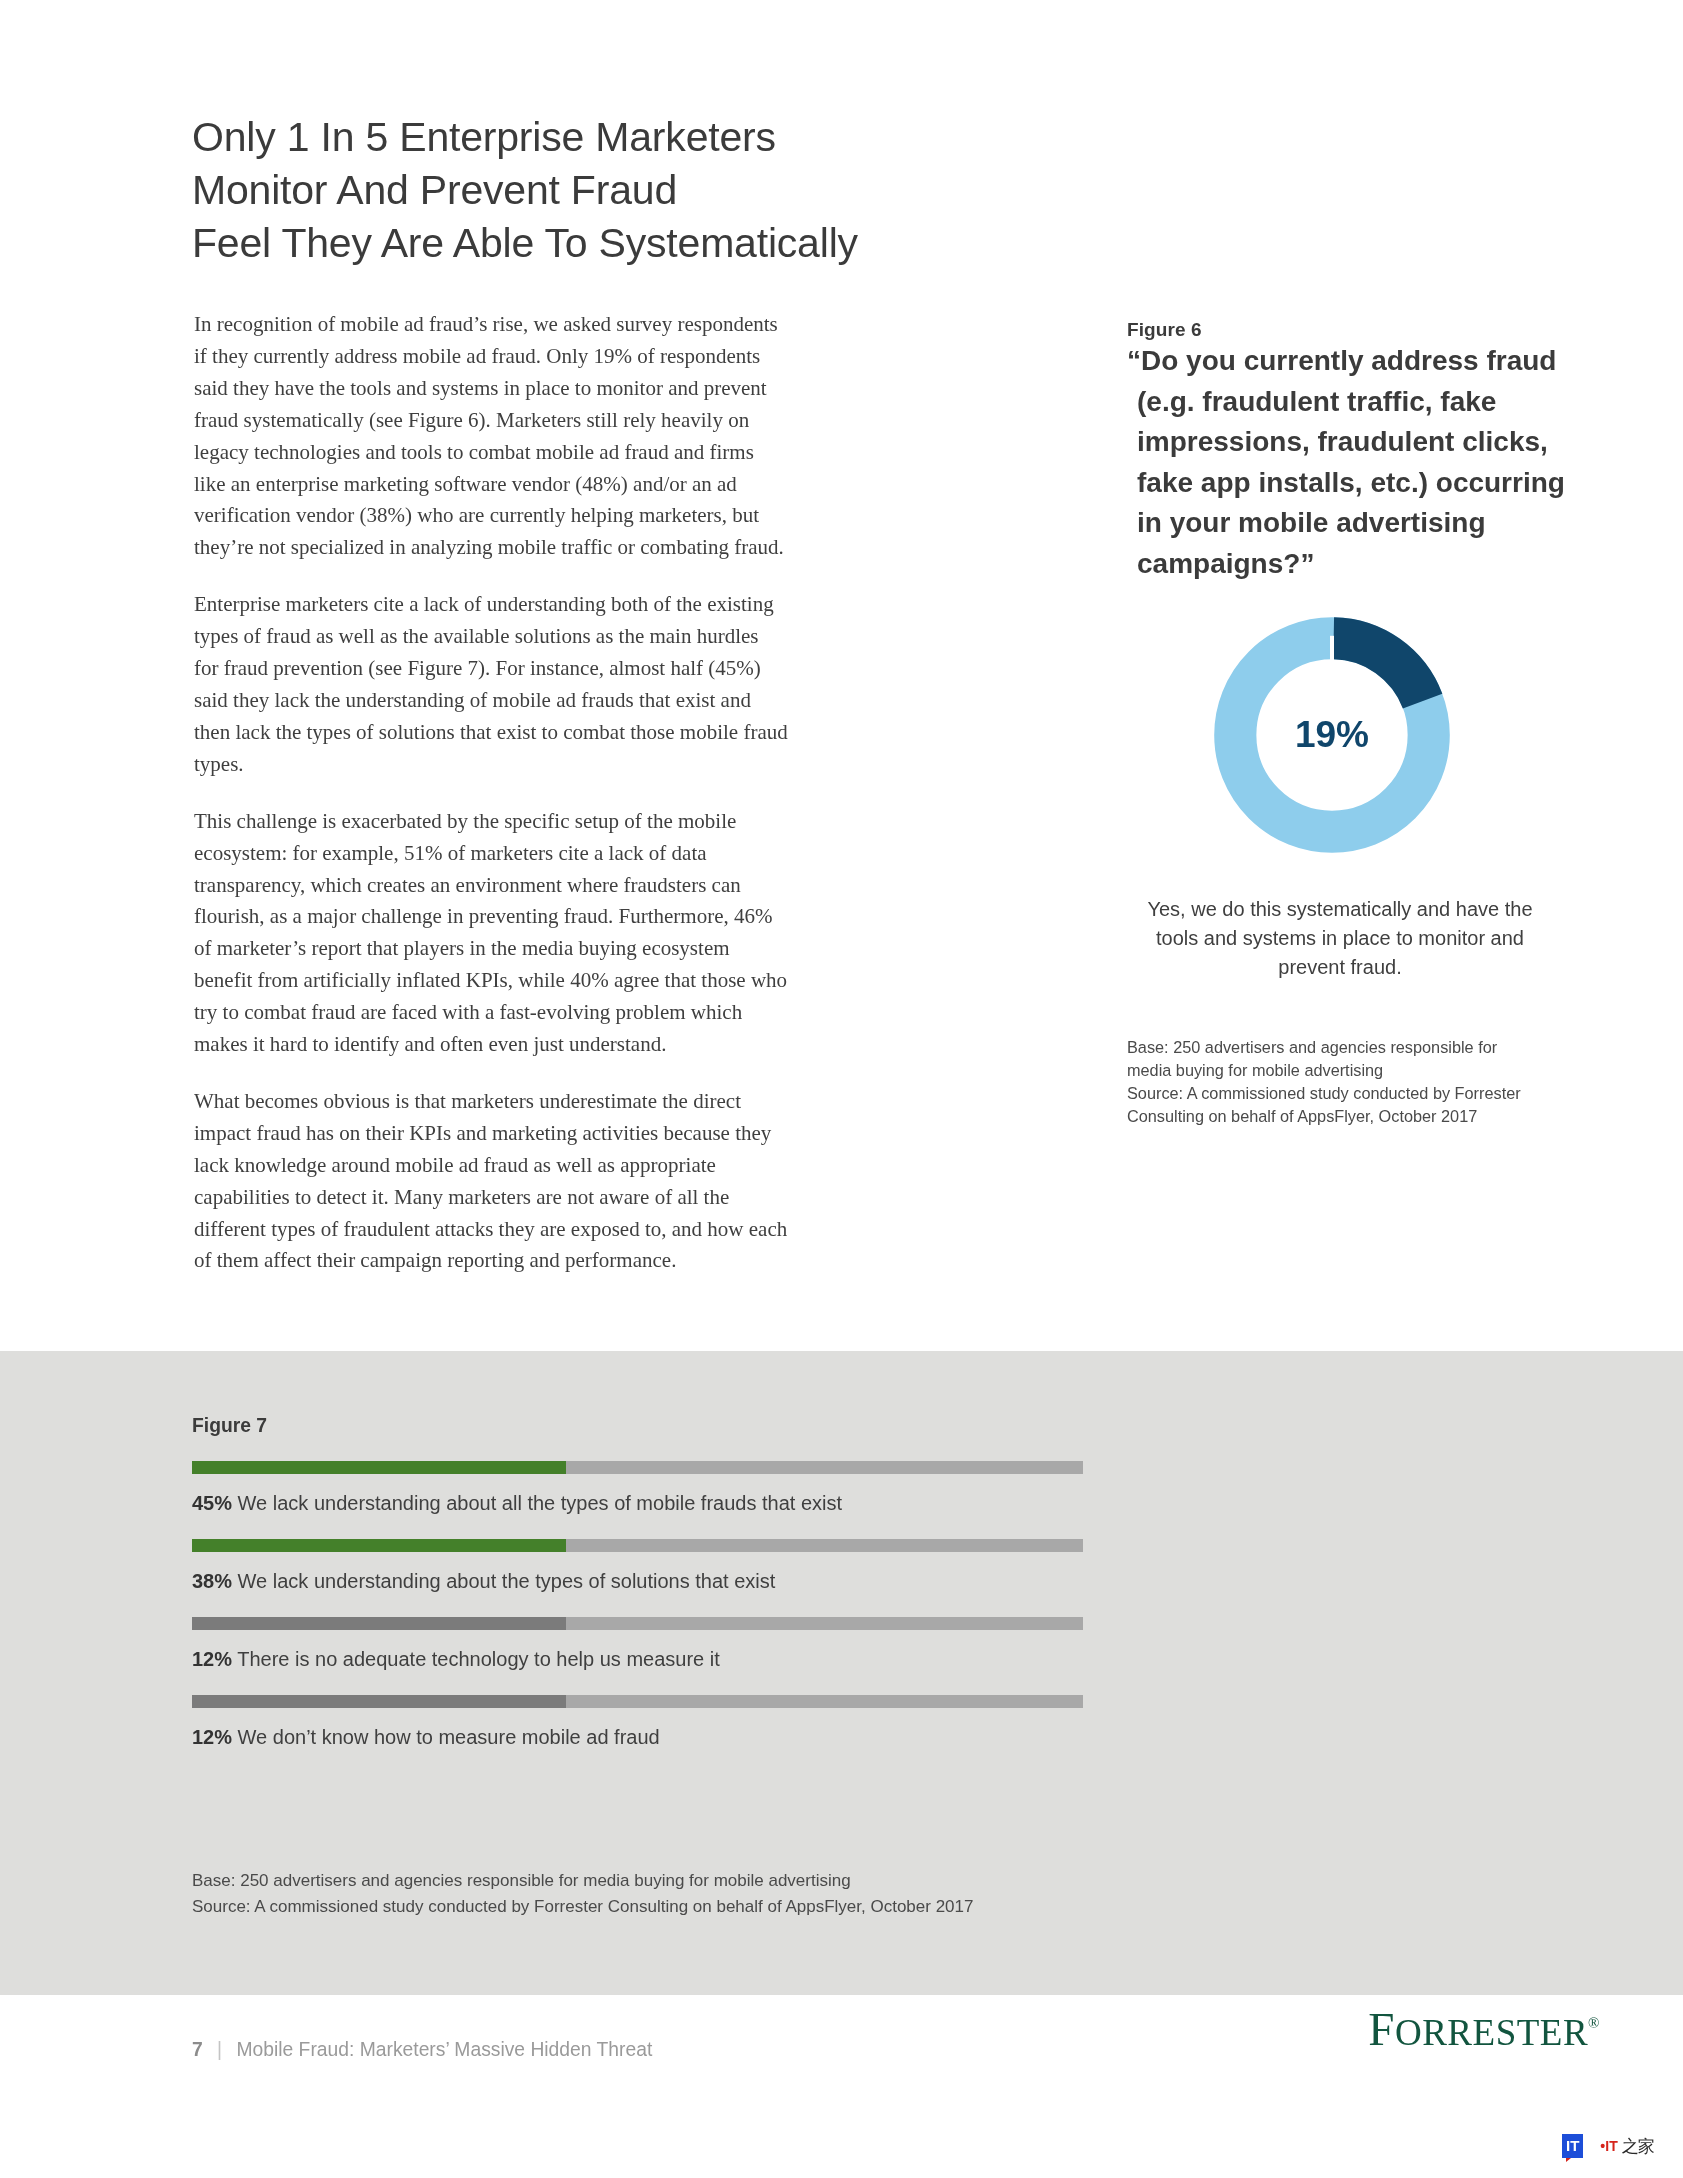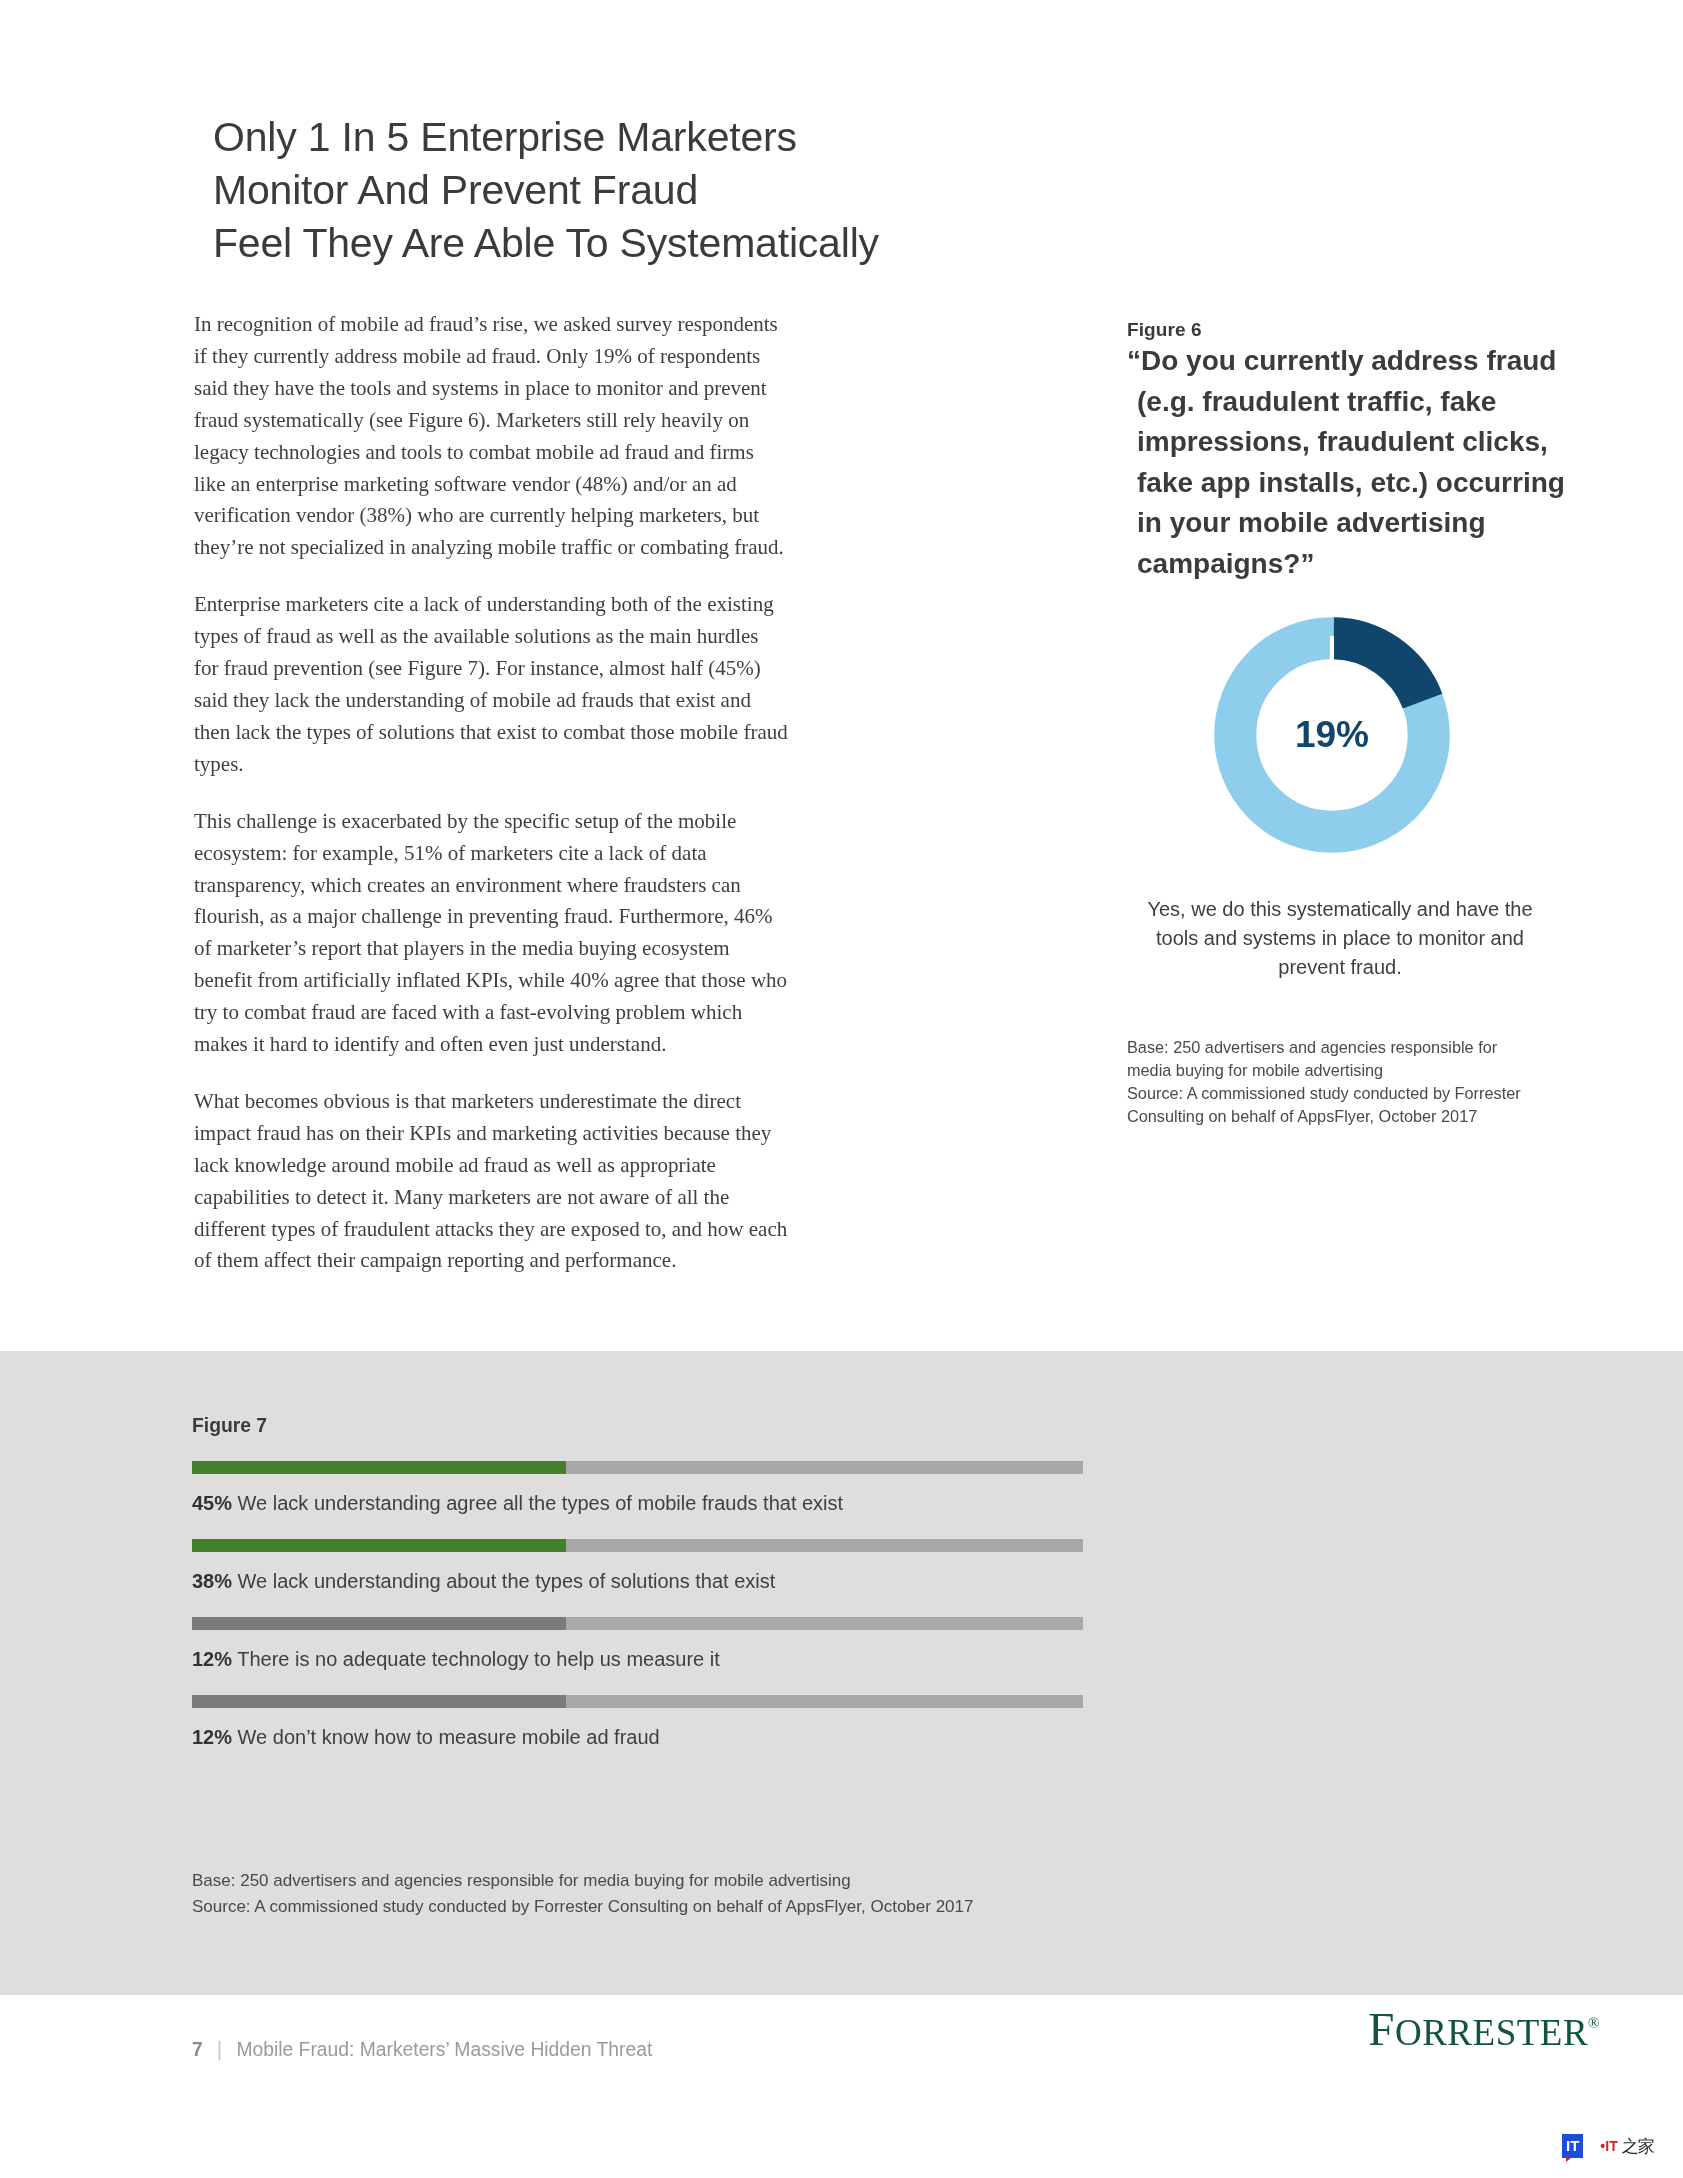--- a/index.html
+++ b/index.html
@@ -11,21 +11,20 @@
   }
   .page { position: relative; width: 1683px; height: 2178px; overflow: hidden; background:#fff; }
 
   
   .top-section { position: absolute; left: 0; top: 0; width: 1683px; height: 1351px; background: #ffffff; }
 
   .title {
     position: absolute; left: 192px; top: 111px; width: 891px;
     font-size: 41px; line-height: 1.29; color: #3b3b3b; font-weight: 400;
     letter-spacing: -0.2px;
-    margin-left: 21px;
   }
   .title span { display: block; }
 
   .body-col {
     position: absolute; left: 194px; top: 309px; width: 594px;
     font-size: 21px; line-height: 1.52; color: #3f3f3f; font-family: Liberation Serif, serif;
   }
   .body-col p { margin-bottom: 25px; }
   .body-col p:last-child { margin-bottom: 0; }
 
@@ -172,21 +171,21 @@
   <div class="fig7">
     <div class="fig7-label">Figure 7</div>
 
     <div class="bars">
       <div class="bar-row">
         <div class="bar-track">
           <div class="bar-fill" style="width: 42%; background: rgb(68, 128, 42);"></div>
         </div>
         <div class="bar-label">
           <b>45%</b>
-          <span>We lack understanding agree all the types of mobile frauds that exist</span>
+          <span>We lack understanding about all the types of mobile frauds that exist</span>
         </div>
       </div>
 
       <div class="bar-row">
         <div class="bar-track">
           <div class="bar-fill" style="width: 42%; background: rgb(68, 128, 42);"></div>
         </div>
         <div class="bar-label">
           <b>38%</b>
           <span>We lack understanding about the types of solutions that exist</span>

